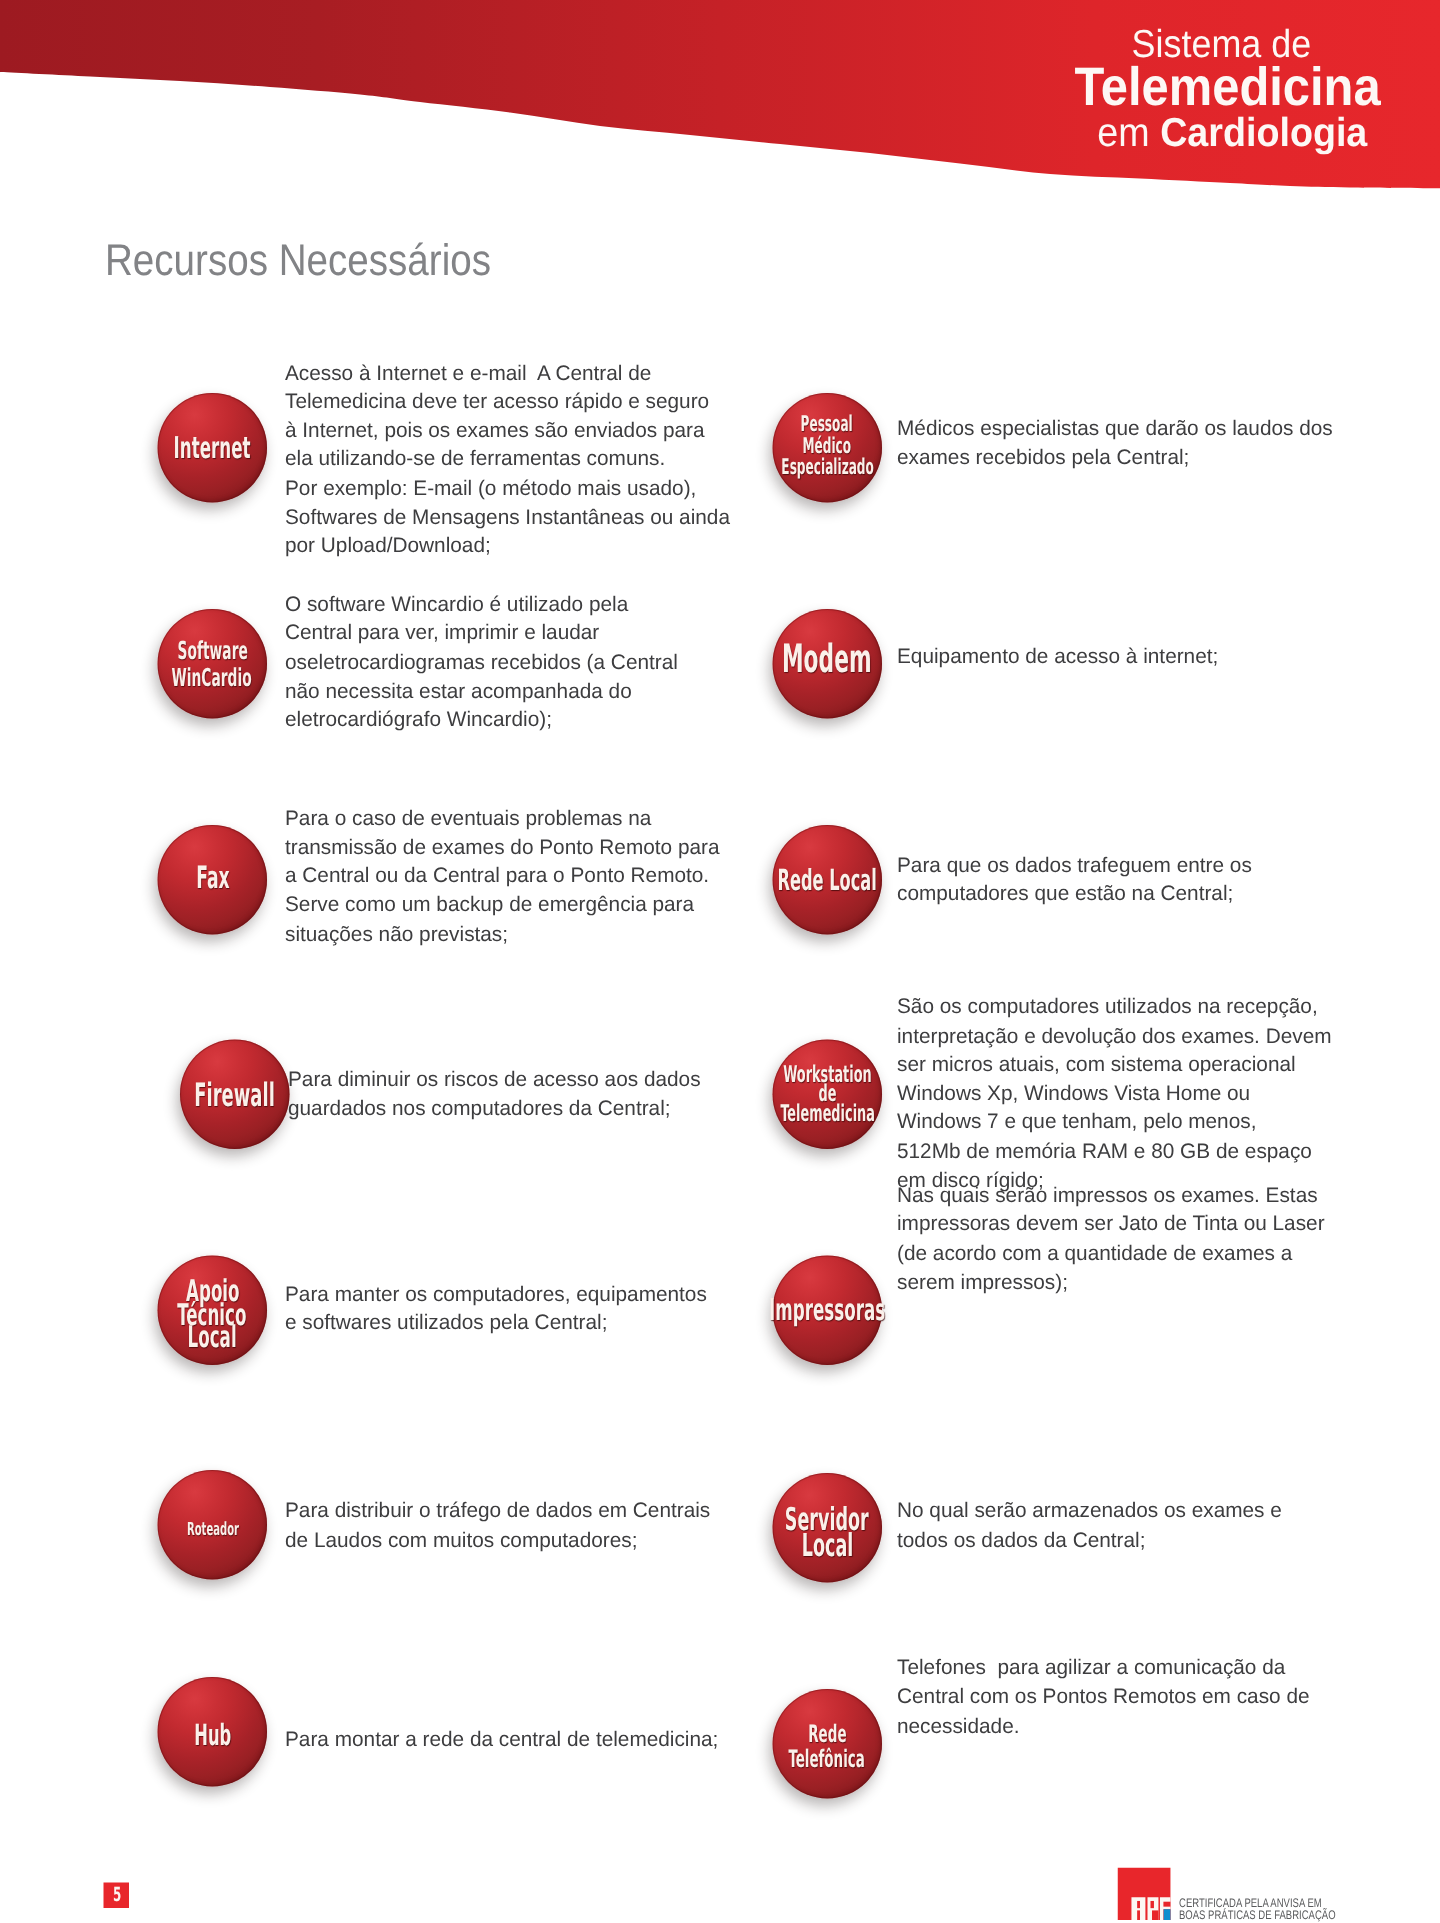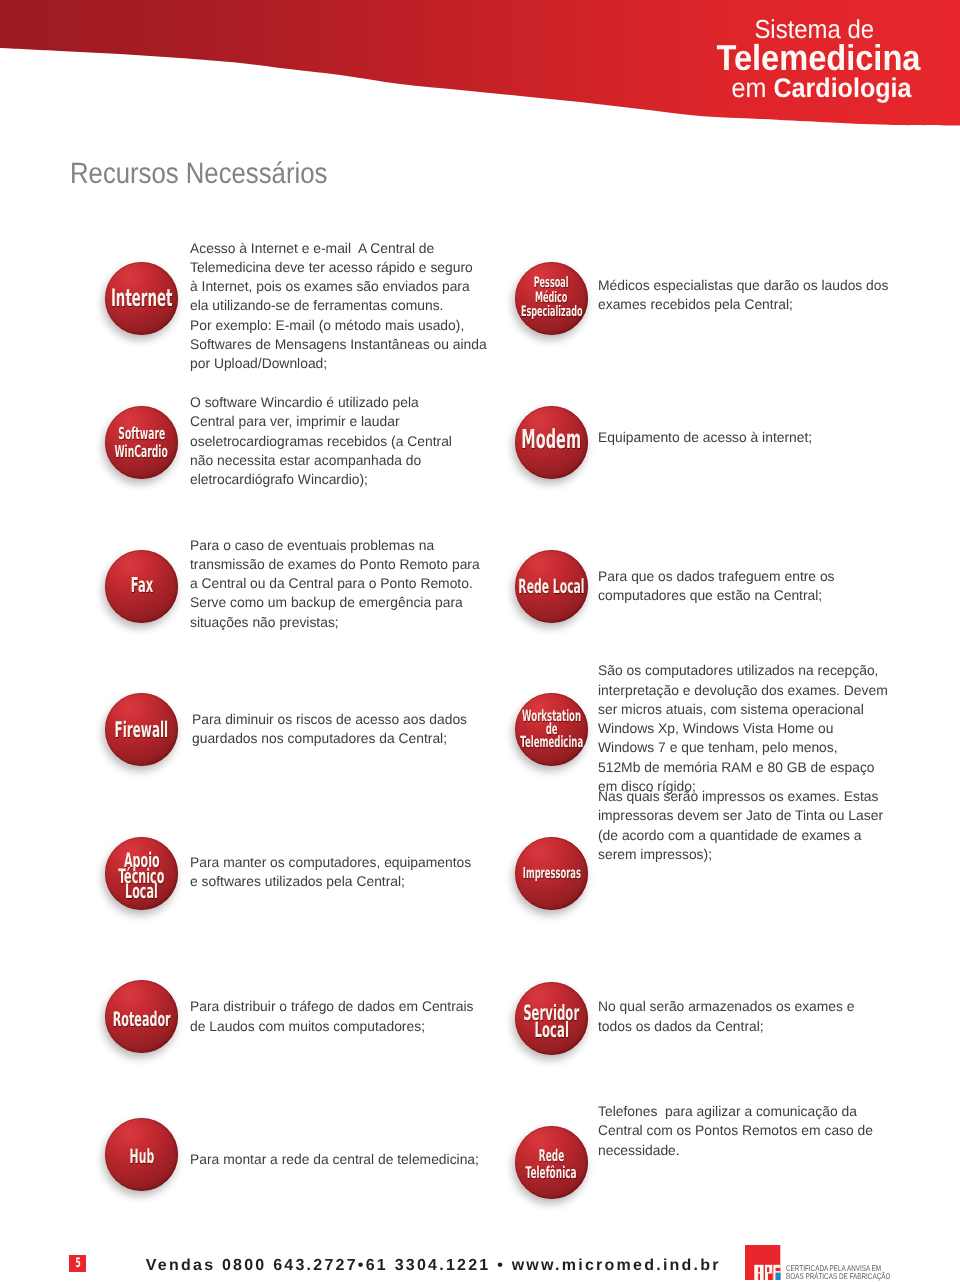--- a/index.html
+++ b/index.html
@@ -91,21 +91,21 @@
       <div class="logo-l2">Telemedicina</div>
       <div class="logo-l3"><span>em</span> <b>Cardiologia</b></div>
     </div>
   </div>
 
   <h1 class="page-title">Recursos Necessários</h1>
   <section class="resource-row">
     <div class="resource-item">
       <div class="bubble" style="left:105.0px;top:261.5px">
         <div class="bubble-bg"></div>
-        <div class="bubble-label" style="font-size:24px;line-height:20px;--lo:0px">
+        <div class="bubble-label" style="font-size:20px;line-height:20px;--lo:0px">
             <span>Internet</span>
           </div>
       </div>
       <p class="desc" style="left:190.0px;top:238.50px">
           <span>Acesso à Internet e e-mail  A Central de</span>
           <span>Telemedicina deve ter acesso rápido e seguro</span>
           <span>à Internet, pois os exames são enviados para</span>
           <span>ela utilizando-se de ferramentas comuns.</span>
           <span>Por exemplo: E-mail (o método mais usado),</span>
           <span>Softwares de Mensagens Instantâneas ou ainda</span>
@@ -180,21 +180,21 @@
           </div>
       </div>
       <p class="desc" style="left:598.0px;top:566.60px">
           <span>Para que os dados trafeguem entre os</span>
           <span>computadores que estão na Central;</span>
         </p>
     </div>
   </section>
   <section class="resource-row">
     <div class="resource-item">
-      <div class="bubble" style="left:105.0px;top:692.5px">
+      <div class="bubble" style="left:120px;top:692.5px">
         <div class="bubble-bg"></div>
         <div class="bubble-label" style="font-size:21.5px;line-height:20px;--lo:2px">
             <span>Firewall</span>
           </div>
       </div>
       <p class="desc" style="left:192px;top:709.60px">
           <span>Para diminuir os riscos de acesso aos dados</span>
           <span>guardados nos computadores da Central;</span>
         </p>
     </div>
@@ -229,37 +229,37 @@
           </div>
       </div>
       <p class="desc" style="left:190.0px;top:852.90px">
           <span>Para manter os computadores, equipamentos</span>
           <span>e softwares utilizados pela Central;</span>
         </p>
     </div>
     <div class="resource-item">
       <div class="bubble" style="left:515.0px;top:837.0px">
         <div class="bubble-bg"></div>
-        <div class="bubble-label" style="font-size:15px;line-height:15.5px;--lo:0px">
+        <div class="bubble-label" style="font-size:20px;line-height:15.5px;--lo:0px">
             <span>Impressoras</span>
           </div>
       </div>
       <p class="desc" style="left:598.0px;top:787px">
           <span>Nas quais serão impressos os exames. Estas</span>
           <span>impressoras devem ser Jato de Tinta ou Laser</span>
           <span>(de acordo com a quantidade de exames a</span>
           <span>serem impressos);</span>
         </p>
     </div>
   </section>
   <section class="resource-row">
     <div class="resource-item">
       <div class="bubble" style="left:105.0px;top:980.0px">
         <div class="bubble-bg"></div>
-        <div class="bubble-label" style="font-size:20.0px;line-height:20px;--lo:2px">
+        <div class="bubble-label" style="font-size:12px;line-height:20px;--lo:2px">
             <span>Roteador</span>
           </div>
       </div>
       <p class="desc" style="left:190.0px;top:997.30px">
           <span>Para distribuir o tráfego de dados em Centrais</span>
           <span>de Laudos com muitos computadores;</span>
         </p>
     </div>
     <div class="resource-item">
       <div class="bubble" style="left:515.0px;top:981.5px">
@@ -299,21 +299,20 @@
           <span>Telefones  para agilizar a comunicação da</span>
           <span>Central com os Pontos Remotos em caso de</span>
           <span>necessidade.</span>
         </p>
     </div>
   </section>
 
   <div class="pagenum">
       <span>5</span>
     </div>
-  <div class="footline">Vendas 0800 643.2727•61 3304.1221 • www.micromed.ind.br</div>
   <svg class="bpf" width="36" height="36" viewBox="0 0 36 36">
     <rect x="0" y="0" width="35.3" height="35" fill="#e8262b"></rect>
     <title>BPF</title>
     <g fill="#fcf7f3">
       <path d="M9.3,19.8 h9.3 v15.2 h-9.3 Z"></path>
       <path d="M20.0,19.8 h7.3 v15.2 h-7.3 Z"></path>
       <path d="M28.3,19.8 h7.0 v15.2 h-7.0 Z"></path>
     </g>
     <g fill="#e8262b">
       <rect x="13.1" y="22.3" width="1.9" height="4.8"></rect>

